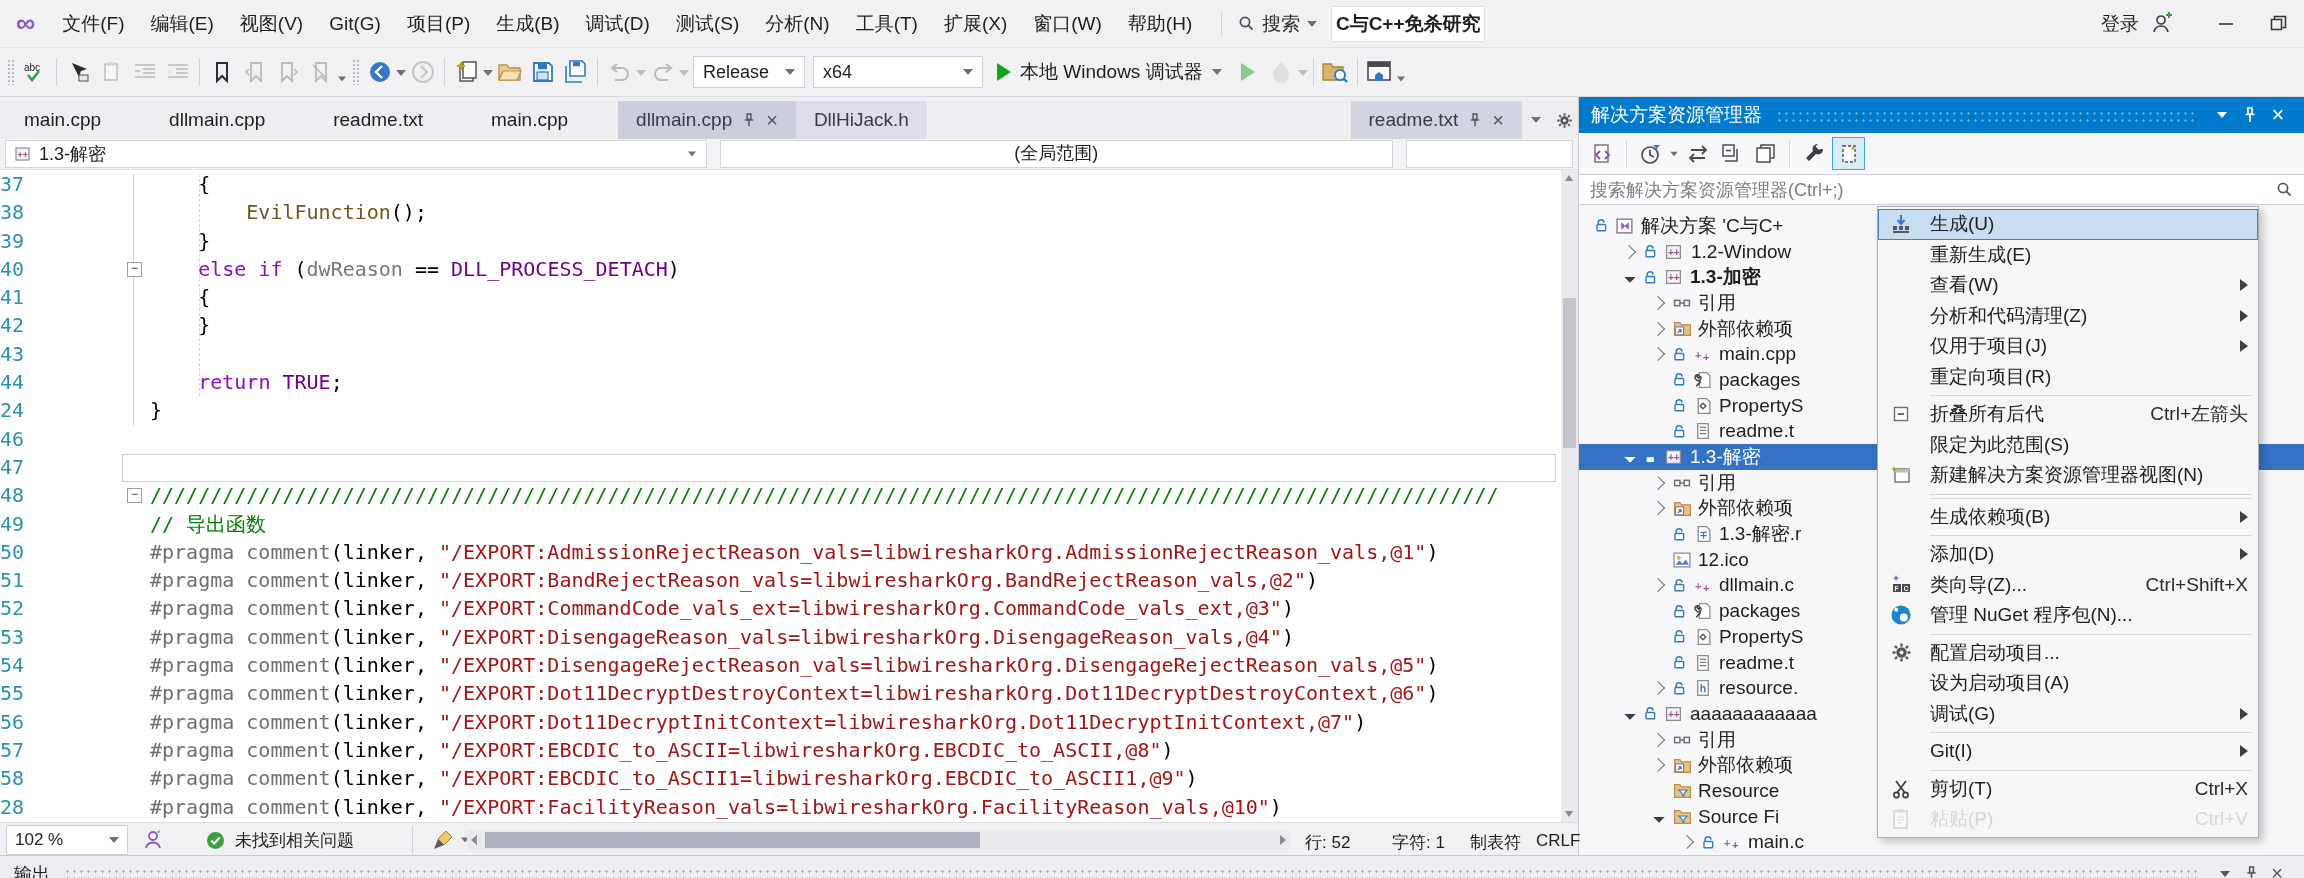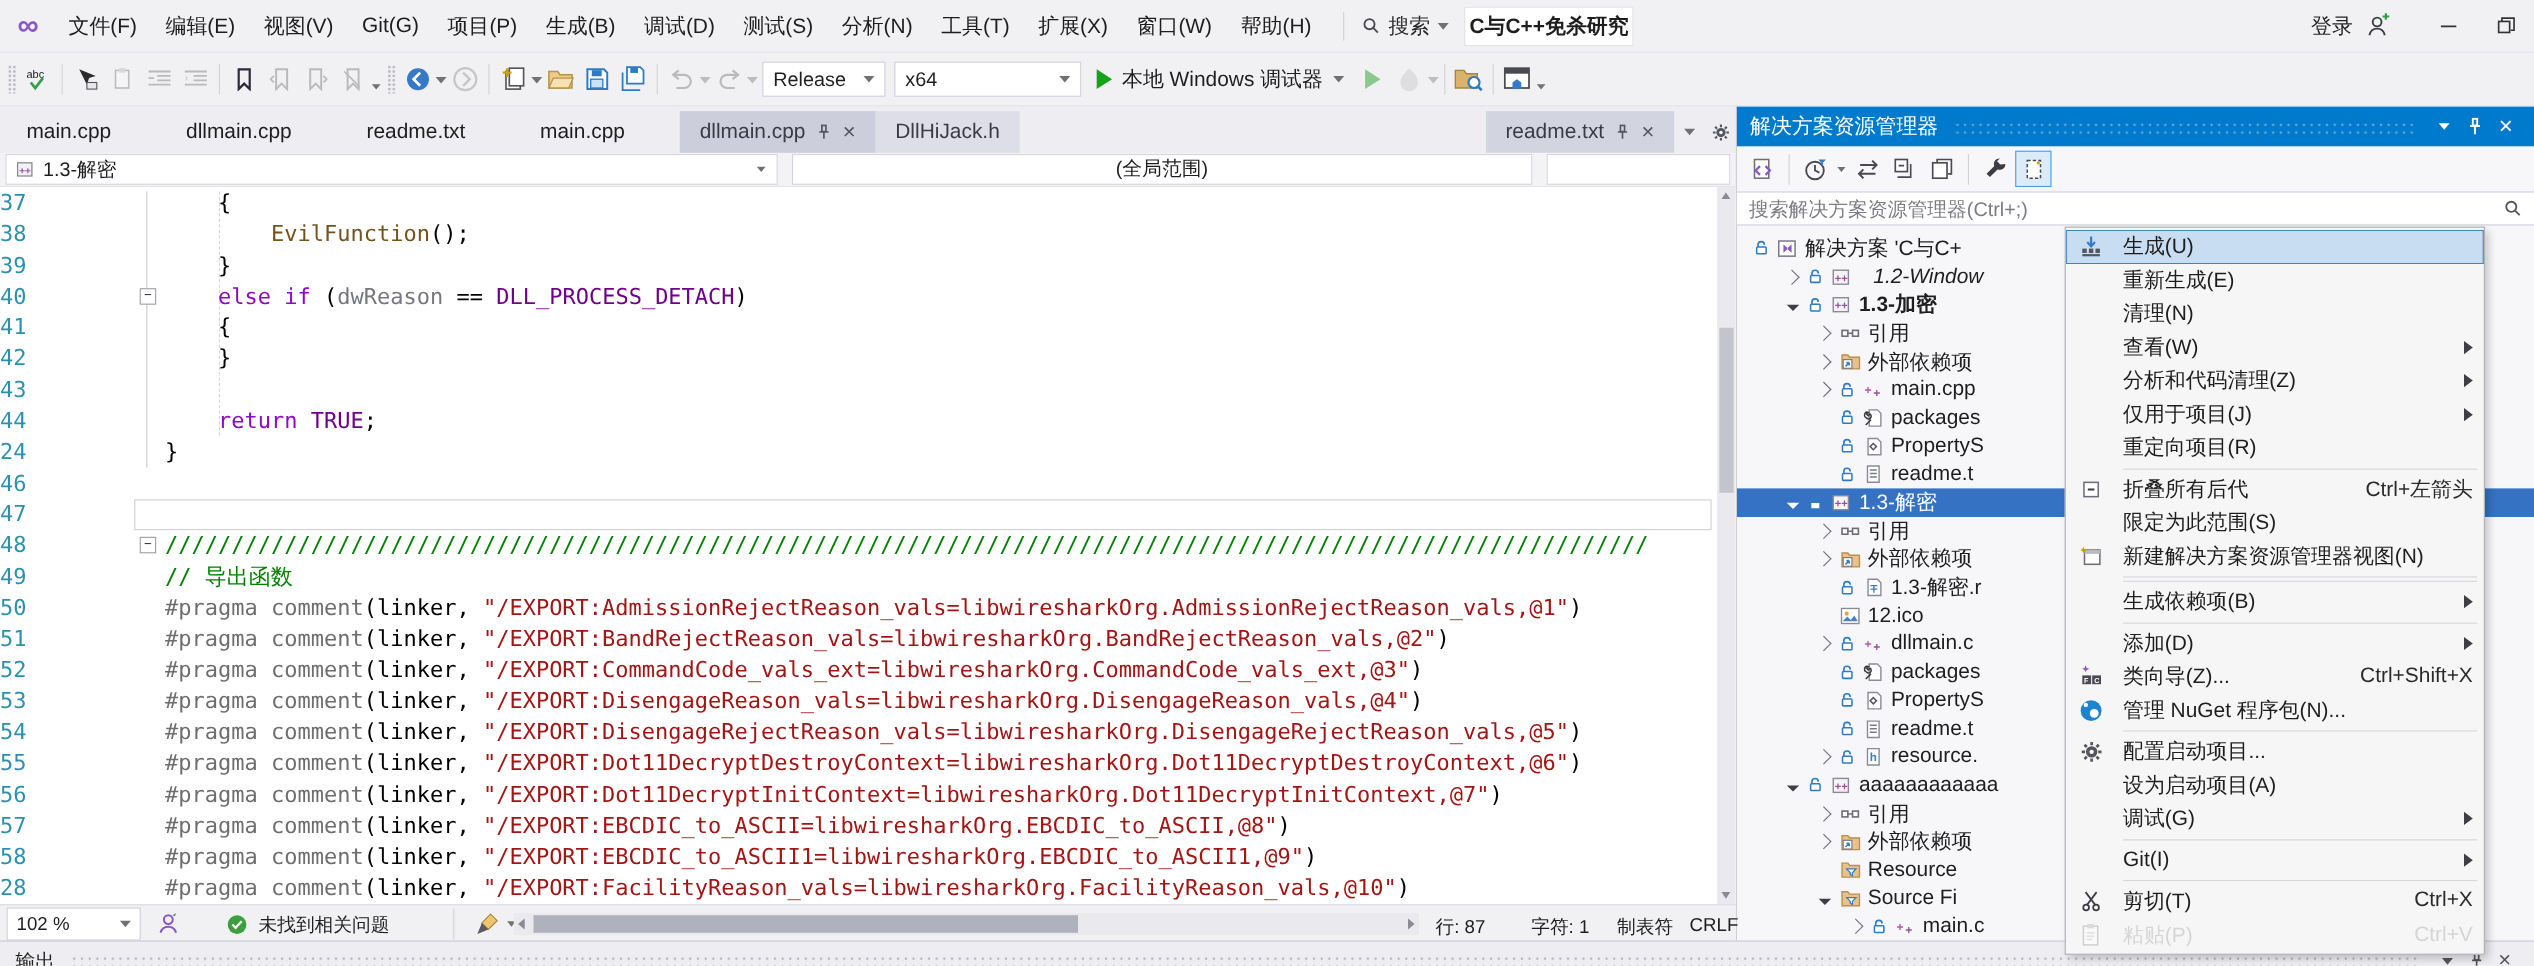--- a/index.html
+++ b/index.html
@@ -442,21 +442,21 @@
             <path d="M14 2l6 6-8 8-6-6z" fill="#EDC76B" stroke="#A8843F"></path>
             <path d="M6 10l-4 10 10-4" fill="#5A5A64"></path>
           </svg>
         </span>
       <span class="caret" style="margin-left:6px;transform:scale(.8);"></span>
       <div class="hscroll">
         <div class="harr" style="left:4px;border-right:6px solid #8A8A95;"></div>
         <div class="hthumb"></div>
         <div class="harr" style="right:4px;border-left:6px solid #8A8A95;"></div>
       </div>
-      <span class="sfield" style="left:1305px;">行: 87</span>
+      <span class="sfield" style="left:1305px;">行: 52</span>
       <span class="sfield" style="left:1392px;">字符: 1</span>
       <span class="sfield" style="left:1470px;">制表符</span>
       <span class="sfield" style="left:1536px;">CRLF</span>
     </div>
   </div>
 
   <div class="se-col">
     <div class="se-header">
       <span>解决方案资源管理器</span>
       <div class="dots"></div>
@@ -560,21 +560,21 @@
             </span>
           </span>
           <span class="slot-i">
             <span class="ic">
               <svg width="18" height="18" viewBox="0 0 17 17">
                 <rect x="1.5" y="2.5" width="13" height="12" fill="#F4F4F7" stroke="#8A8A95" stroke-width="1.2"></rect>
                 <text x="2.8" y="12.3" font-size="9.5" font-weight="bold" fill="#9B4F96">++</text>
               </svg>
             </span>
           </span>
-          <span style="margin-left:16px;font-style:italic;">1.2-Window</span>
+          <span style="margin-left:4px;">1.2-Window</span>
         </div>
         <div class="trow bold" style="padding-left:41px;">
           <span class="slot-a">
             <span class="arr-e" style=""></span>
           </span>
           <span class="slot-l">
             <span class="ic">
               <svg width="15" height="15" viewBox="0 0 15 15">
                 <path d="M4.2 6.5V4.6a2.9 2.9 0 0 1 5.8 0" fill="none" stroke="#2E7BC4" stroke-width="1.5"></path>
                 <rect x="3" y="6.5" width="8.6" height="6.2" rx="0.8" fill="#fff" stroke="#2E7BC4" stroke-width="1.4"></rect>
@@ -1024,24 +1024,20 @@
         </span>
       </span>
       <span class="mlabel">生成(U)</span>
     </div>
     <div class="mi">
       <span class="mic"></span>
       <span class="mlabel">重新生成(E)</span>
     </div>
     <div class="mi">
       <span class="mic"></span>
-      <span class="mlabel">清理(N)</span>
-    </div>
-    <div class="mi">
-      <span class="mic"></span>
       <span class="mlabel">查看(W)</span>
       <span class="msub"></span>
     </div>
     <div class="mi">
       <span class="mic"></span>
       <span class="mlabel">分析和代码清理(Z)</span>
       <span class="msub"></span>
     </div>
     <div class="mi">
       <span class="mic"></span>

